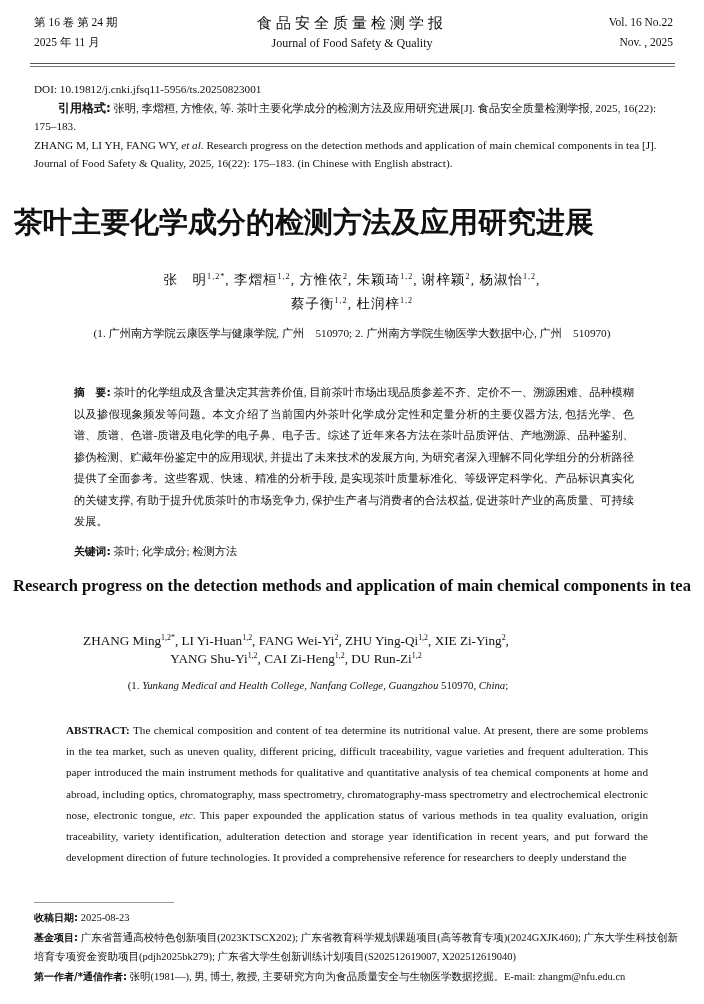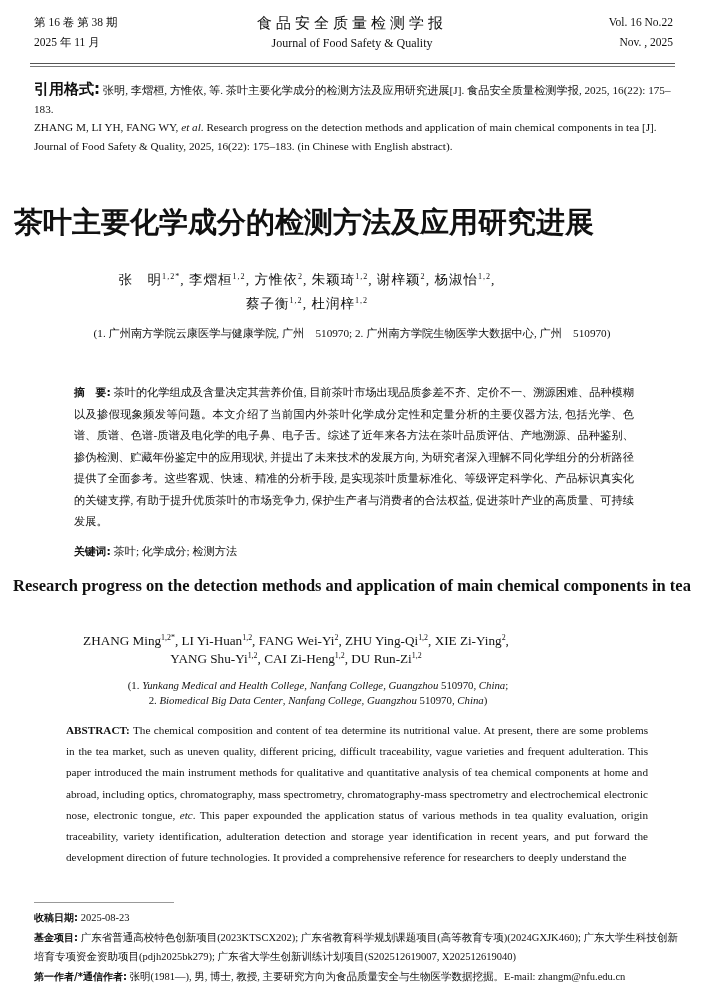--- a/index.html
+++ b/index.html
@@ -9,25 +9,25 @@
   .hdr-l, .hdr-r { font-size: 11.5px; line-height: 20px; }
   .hdr-l { left: 34px; top: 12px; }
   .hdr-r { right: 31px; top: 12px; text-align: right; }
   .hdr-c { left: 0; width: 704px; top: 12px; text-align: center; }
   .hdr-c .cn { font-size: 15px; letter-spacing: 4px; line-height: 22px; }
   .hdr-c .en { font-size: 12px; line-height: 18px; }
   .rule1 { left: 30px; width: 645px; top: 63px; height: 0; border-top: 1.4px solid #555; }
   .rule2 { left: 30px; width: 645px; top: 66px; height: 0; border-top: 0.8px solid #777; }
   .cite { left: 34px; width: 640px; top: 80px; font-size: 11.2px; line-height: 18.5px; }
   .cite p { margin: 0; }
-  .cite .lbl { font-family: "DejaVu Sans", sans-serif; font-weight: bold; font-size: 15px; }
+  .cite .lbl { font-family: "DejaVu Sans", sans-serif; font-weight: bold; font-size: 12px; margin-left: 24px; }
   .title-cn { left: 0; width: 608px; top: 203px; text-align: center; font-size: 29px;
               font-weight: bold; font-family: "DejaVu Serif", serif; letter-spacing: 0px; }
   .authors-cn { left: 0; width: 614px; top: 268px; text-align: center; font-size: 13.5px;
-                line-height: 24px; letter-spacing: 1px; }
+                line-height: 24px; letter-spacing: 1px; padding-left: 45px; }
   sup { font-size: 0.6em; vertical-align: super; line-height: 0; }
   .affil-cn { left: 0; width: 704px; top: 326px; text-align: center; font-size: 11.2px; }
   .abs-cn { left: 66px; width: 576px; top: 374px; font-size: 11.2px; line-height: 21.5px; text-align: justify; }
   .abs-cn p { margin: 8px; }
   .abs-cn .lbl { font-family: "DejaVu Sans", sans-serif; font-weight: bold; font-size: 10.8px; }
   .title-en { left: 0; width: 704px; top: 574px; text-align: center; font-size: 16.5px; font-weight: bold; line-height: 23px; }
   .authors-en { left: 0; width: 592px; top: 632px; text-align: center; font-size: 13.2px; line-height: 18px; }
   .affil-en { left: 0; width: 636px; top: 678px; text-align: center; font-size: 10.8px; line-height: 15px; }
   .abs-en { left: 66px; width: 582px; top: 720px; font-size: 11.2px; line-height: 21.2px; text-align: justify; }
   .abs-en p { margin: 0; }
@@ -35,35 +35,36 @@
   .foot-rule { left: 34px; width: 140px; top: 902px; border-top: 1px solid #999; }
   .foot { left: 34px; width: 650px; top: 908px; font-size: 10.5px; line-height: 19.5px; }
   .foot p { margin: 0; }
   .foot .lbl { font-family: "DejaVu Sans", sans-serif; font-weight: bold; font-size: 10px; }
   i { font-style: italic; }
 </style>
 </head>
 <body>
 
 <div class="abs hdr-l">
-  <div>第 16 卷 第 38 期</div>
+  <div>第 16 卷 第 24 期</div>
   <div>2025 年 11 月</div>
 </div>
 <div class="abs hdr-c">
   <div class="cn">食品安全质量检测学报</div>
   <div class="en">Journal of Food Safety &amp; Quality</div>
 </div>
 <div class="abs hdr-r">
   <div>Vol. 16 No.22</div>
   <div>Nov. , 2025</div>
 </div>
 <div class="abs rule1"></div>
 <div class="abs rule2"></div>
 
 <div class="abs cite">
+  <p>DOI: 10.19812/j.cnki.jfsq11-5956/ts.20250823001</p>
   <p><span class="lbl">引用格式:</span><span> 张明, 李熠桓, 方惟依, 等. 茶叶主要化学成分的检测方法及应用研究进展[J]. 食品安全质量检测学报, 2025, 16(22): 175–183.</span></p>
   <p><span>ZHANG M, LI YH, FANG WY, </span><i>et al</i><span>. Research progress on the detection methods and application of main chemical components in tea [J]. Journal of Food Safety &amp; Quality, 2025, 16(22): 175–183. (in Chinese with English abstract).</span></p>
 </div>
 
 <div class="abs title-cn">茶叶主要化学成分的检测方法及应用研究进展</div>
 
 <div class="abs authors-cn">
   <div>
     <span><span>张　明</span><sup>1,2*</sup><span>, </span></span><span><span>李熠桓</span><sup>1,2</sup><span>, </span></span><span><span>方惟依</span><sup>2</sup><span>, </span></span><span><span>朱颖琦</span><sup>1,2</sup><span>, </span></span><span><span>谢梓颖</span><sup>2</sup><span>, </span></span><span><span>杨淑怡</span><sup>1,2</sup><span>,</span></span>
   </div>
@@ -85,21 +86,20 @@
   <div>
     <span><span>ZHANG Ming</span><sup>1,2*</sup><span>, </span></span><span><span>LI Yi-Huan</span><sup>1,2</sup><span>, </span></span><span><span>FANG Wei-Yi</span><sup>2</sup><span>, </span></span><span><span>ZHU Ying-Qi</span><sup>1,2</sup><span>, </span></span><span><span>XIE Zi-Ying</span><sup>2</sup><span>,</span></span>
   </div>
   <div>
     <span><span>YANG Shu-Yi</span><sup>1,2</sup><span>, </span></span><span><span>CAI Zi-Heng</span><sup>1,2</sup><span>, </span></span><span><span>DU Run-Zi</span><sup>1,2</sup><span></span></span>
   </div>
 </div>
 
 <div class="abs affil-en">
   <div><span>(1. </span><i>Yunkang Medical and Health College</i><span>, </span><i>Nanfang College</i>, <i>Guangzhou</i><span> 510970, </span><i>China</i><span>;</span></div>
-  <div><span>2. </span><i>Biomedical Big Data Center</i>, <i>Nanfang College</i>, <i>Guangzhou</i><span> 510970, </span><i>China</i><span>)</span></div>
 </div>
 
 <div class="abs abs-en">
   <p><span class="lbl">ABSTRACT:</span><span> The chemical composition and content of tea determine its nutritional value. At present, there are some problems in the tea market, such as uneven quality, different pricing, difficult traceability, vague varieties and frequent adulteration. This paper introduced the main instrument methods for qualitative and quantitative analysis of tea chemical components at home and abroad, including optics, chromatography, mass spectrometry, chromatography-mass spectrometry and electrochemical electronic nose, electronic tongue, </span><i>etc</i><span>. This paper expounded the application status of various methods in tea quality evaluation, origin traceability, variety identification, adulteration detection and storage year identification in recent years, and put forward the development direction of future technologies. It provided a comprehensive reference for researchers to deeply understand the</span></p>
 </div>
 
 <div class="abs foot-rule"></div>
 <div class="abs foot">
   <p><span class="lbl">收稿日期:</span><span> 2025-08-23</span></p>
   <p><span class="lbl">基金项目:</span><span> 广东省普通高校特色创新项目(2023KTSCX202); 广东省教育科学规划课题项目(高等教育专项)(2024GXJK460); 广东大学生科技创新培育专项资金资助项目(pdjh2025bk279); 广东省大学生创新训练计划项目(S202512619007, X202512619040)</span></p>

